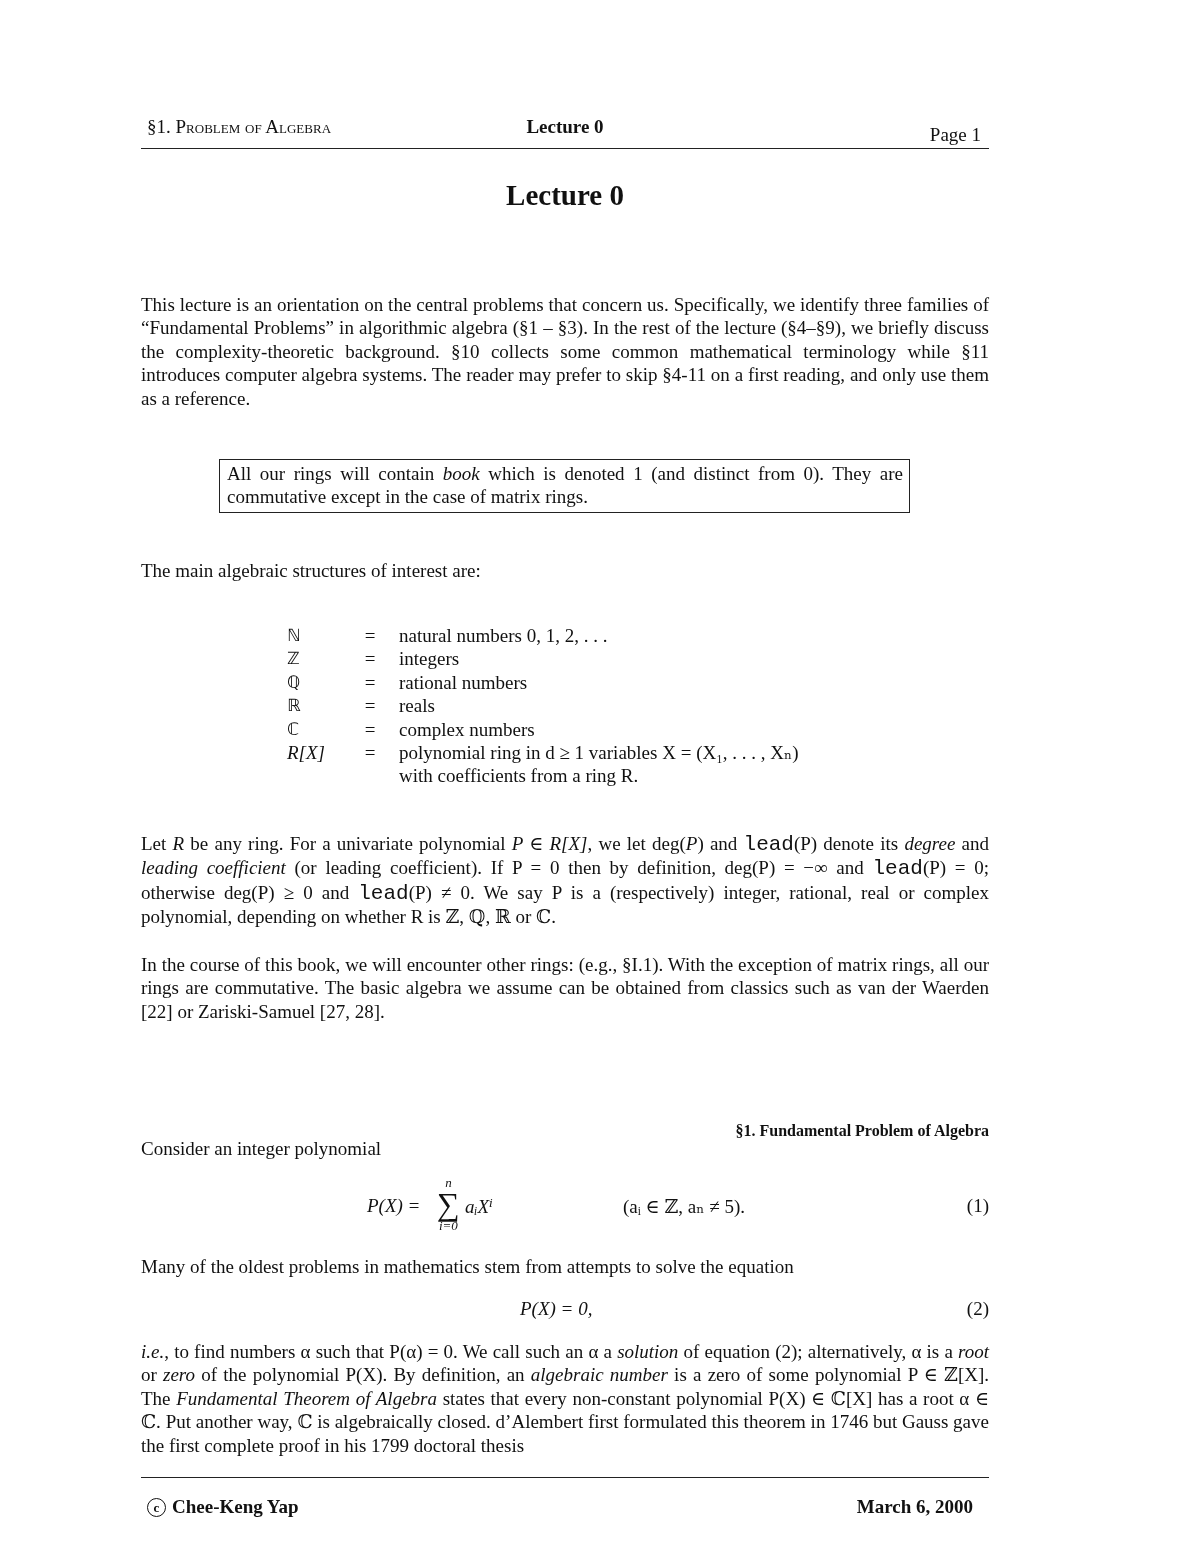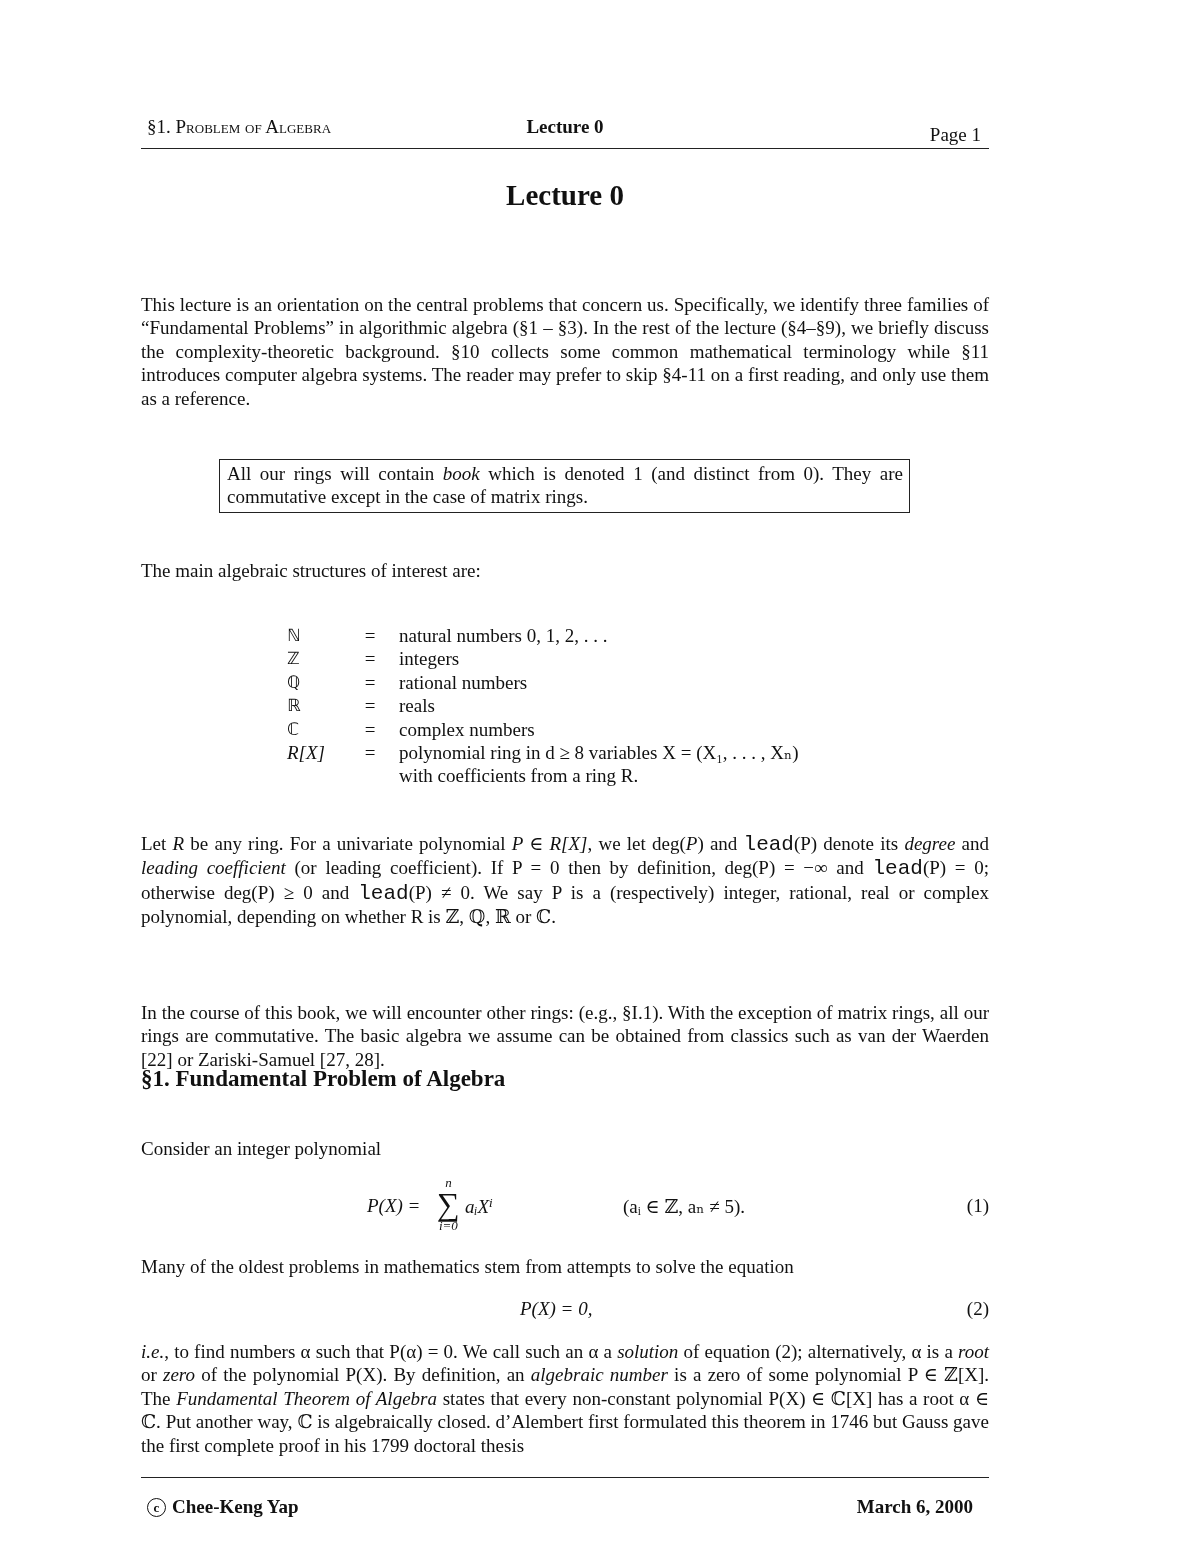--- a/index.html
+++ b/index.html
@@ -30,21 +30,21 @@
     border: 1.5px solid #222; padding: 2px 6px 3px 7px;
     font-size: 19px; line-height: 23.4px; text-align: justify;
   }
 
   .deftable { position: absolute; top: 624px; left: 146px; font-size: 19px; line-height: 23.4px; }
   .defrow { display: flex; }
   .defrow .sym { width: 62px; }
   .defrow .eq { width: 42px; text-align: center; }
   .defrow .desc { padding-left: 8px; }
 
-  .section-title { position: absolute; top: 1066px; left: 0; width: 848px; text-align: left; font-size: 23px; font-weight: bold; }
+  .section-title { position: absolute; top: 1122px; left: 0; width: 848px; text-align: right; font-size: 16px; font-weight: bold; }
 
   .display { position: absolute; left: 0; width: 848px; font-size: 19px; }
   .eqnum { position: absolute; right: 0; }
   .sum { display: inline-block; text-align: center; vertical-align: middle; line-height: 1; position: relative; top: -2px; }
   .sum .sup, .sum .sub { font-size: 13px; font-style: italic; display: block; }
   .sum .sigma { font-size: 32px; display: block; line-height: 30px; }
 
   .rule-bottom { position: absolute; top: 1477px; left: 0; width: 848px; border-top: 1.5px solid #222; }
   .foot { position: absolute; top: 1496px; left: 0; width: 848px; font-size: 19px; font-weight: bold; }
   .foot .left { position: absolute; left: 6px; }
@@ -96,29 +96,29 @@
     </div>
     <div class="defrow">
       <span class="sym bb">ℂ</span>
       <span class="eq">=</span>
       <span class="desc">complex numbers</span>
     </div>
     <div class="defrow">
       <span class="sym it">R[X]</span>
       <span class="eq">=</span>
       <span class="desc">
-        <span>polynomial ring in d ≥ 8 variables X = (X₁, . . . , Xₙ)</span><br>
+        <span>polynomial ring in d ≥ 1 variables X = (X₁, . . . , Xₙ)</span><br>
         <span>with coefficients from a ring R.</span>
       </span>
     </div>
   </div>
 
   <div class="para" style="top:832px;"><span>Let </span><i>R</i><span> be any ring. For a univariate polynomial </span><i>P ∈ R[X]</i><span>, we let deg(</span><i>P</i><span>) and </span><span class="mono">lead</span><span>(P) denote its </span><i>degree</i><span> and </span><i>leading coefficient</i><span> (or leading coefficient). If P = 0 then by definition, deg(P) = −∞ and </span><span class="mono">lead</span><span>(P) = 0; otherwise deg(P) ≥ 0 and </span><span class="mono">lead</span><span>(P) ≠ 0. We say P is a (respectively) integer, rational, real or complex polynomial, depending on whether R is ℤ, ℚ, ℝ or ℂ.</span></div>
 
-  <div class="para" style="top:953px;margin-top:48px;">In the course of this book, we will encounter other rings: (e.g., §I.1). With the exception of matrix rings, all our rings are commutative.  The basic algebra we assume can be obtained from classics such as van der Waerden [22] or Zariski-Samuel [27, 28].</div>
+  <div class="para" style="top:953px;">In the course of this book, we will encounter other rings: (e.g., §I.1). With the exception of matrix rings, all our rings are commutative.  The basic algebra we assume can be obtained from classics such as van der Waerden [22] or Zariski-Samuel [27, 28].</div>
 
   <div class="section-title">§1. Fundamental Problem of Algebra</div>
 
   <div class="para" style="top:1137px;">Consider an integer polynomial</div>
 
   <div class="display" style="top:1176px; height:64px;">
     <span style="position:absolute; left:226px; top:19px;" class="it">P(X) =</span>
     <span class="sum" style="position:absolute; left:296px; top:0;">
       <span class="sup">n</span>
       <span class="sigma">∑</span>

